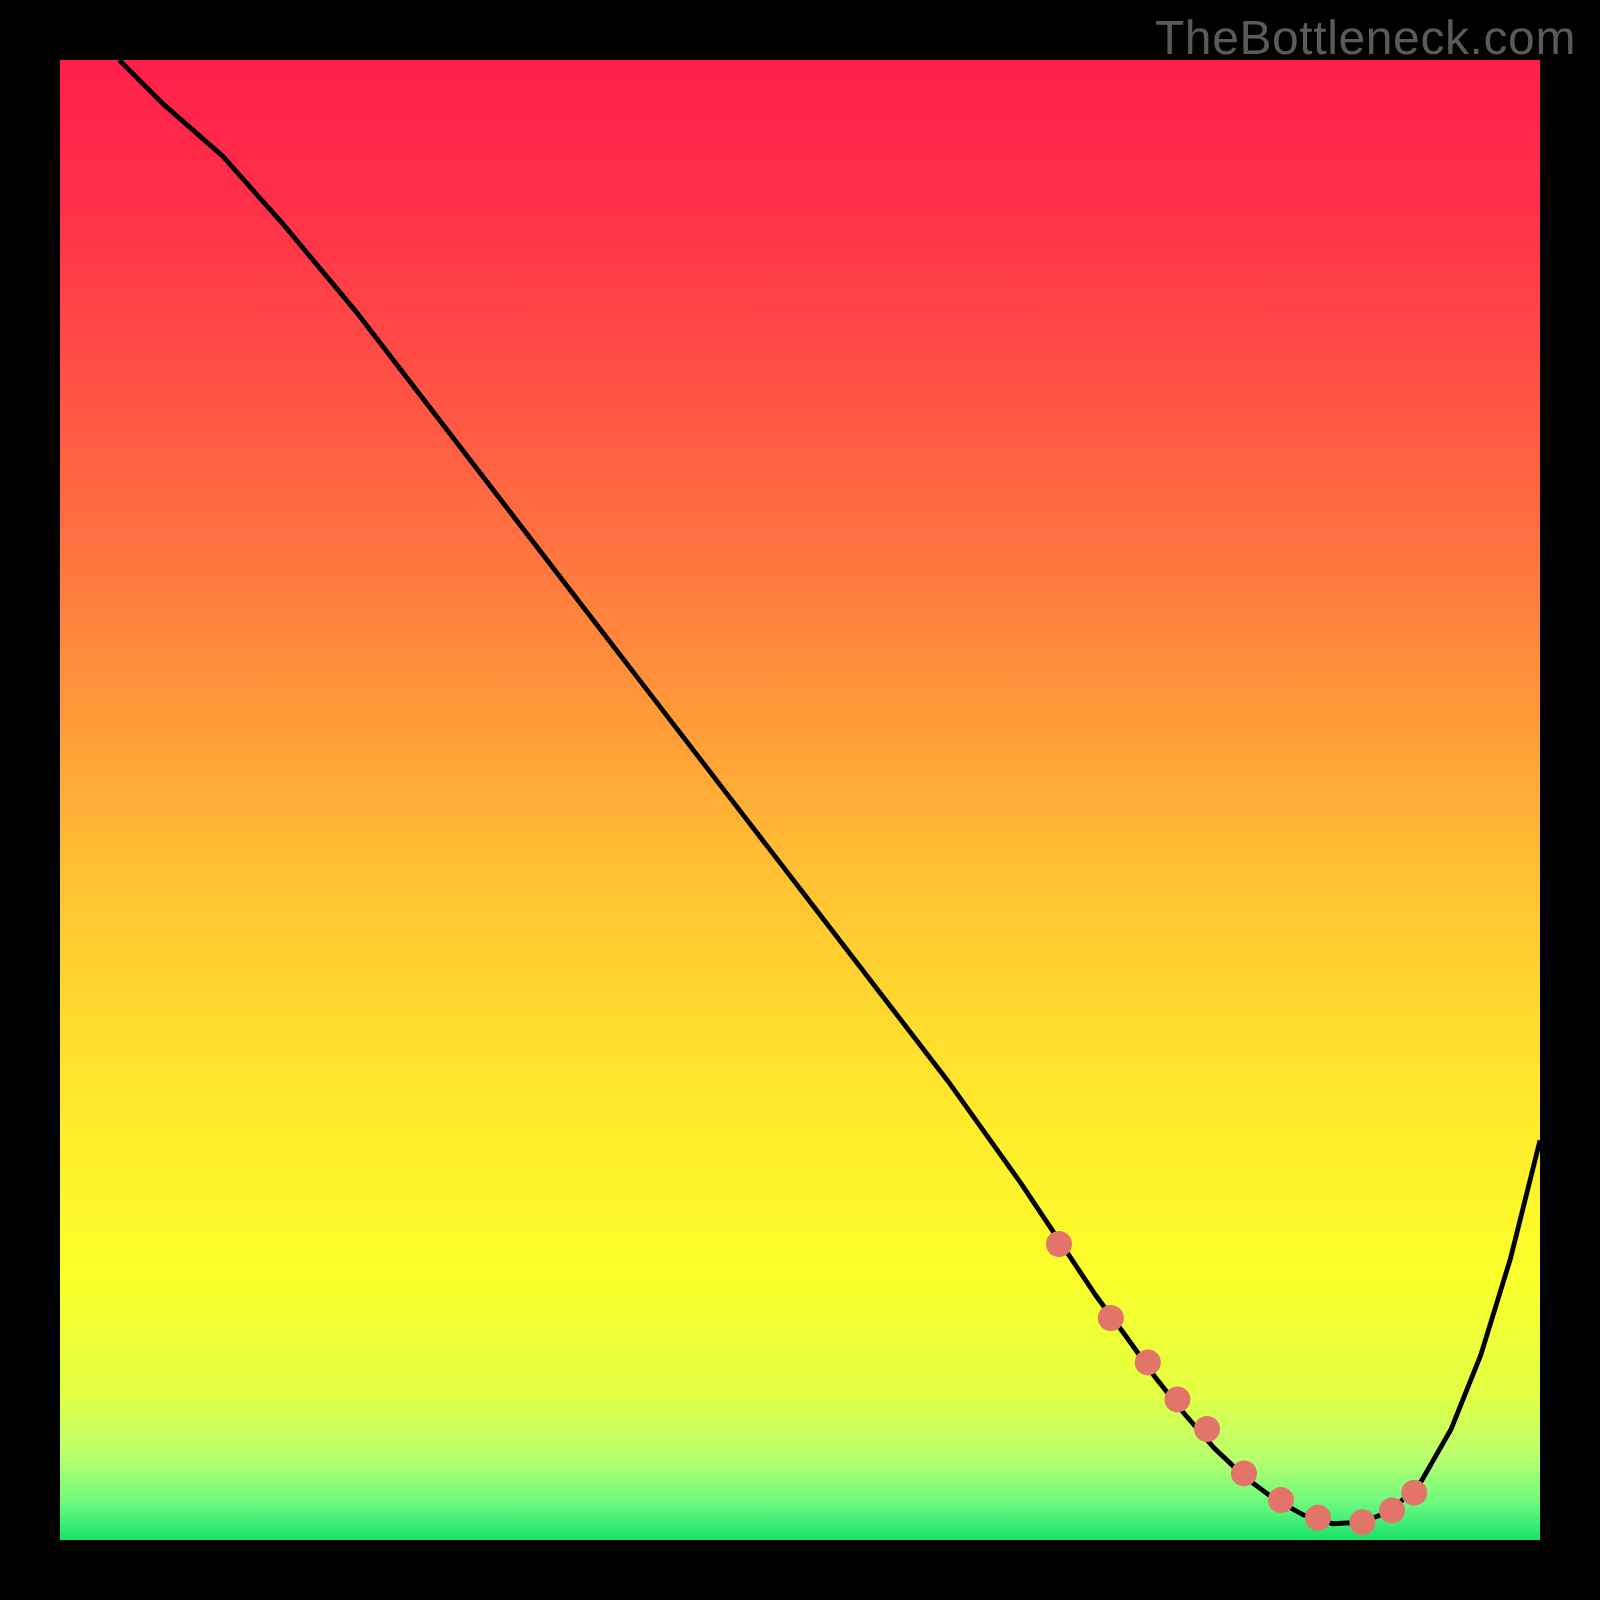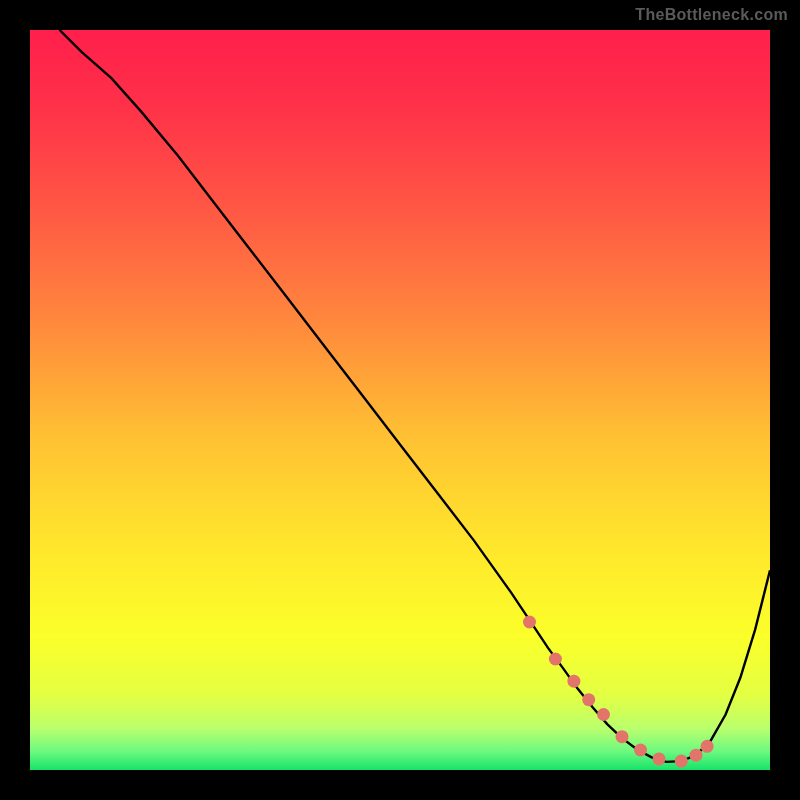--- a/index.html
+++ b/index.html
@@ -9,22 +9,22 @@
     position: absolute;
     left: 0; top: 0;
     width: 800px; height: 800px;
     background: #000;
   }
   .watermark {
     position: absolute;
     top: 6px;
     right: 12px;
     color: #5a5a5a;
-    font-size: 16px;
-    font-weight: 700;
+    font-size: 24px;
+    font-weight: 400;
     letter-spacing: 0.3px;
     z-index: 20;
   }
   .plot-wrap {
     position: absolute;
     left: 30px;
     top: 30px;
     width: 740px;
     height: 740px;
   }

